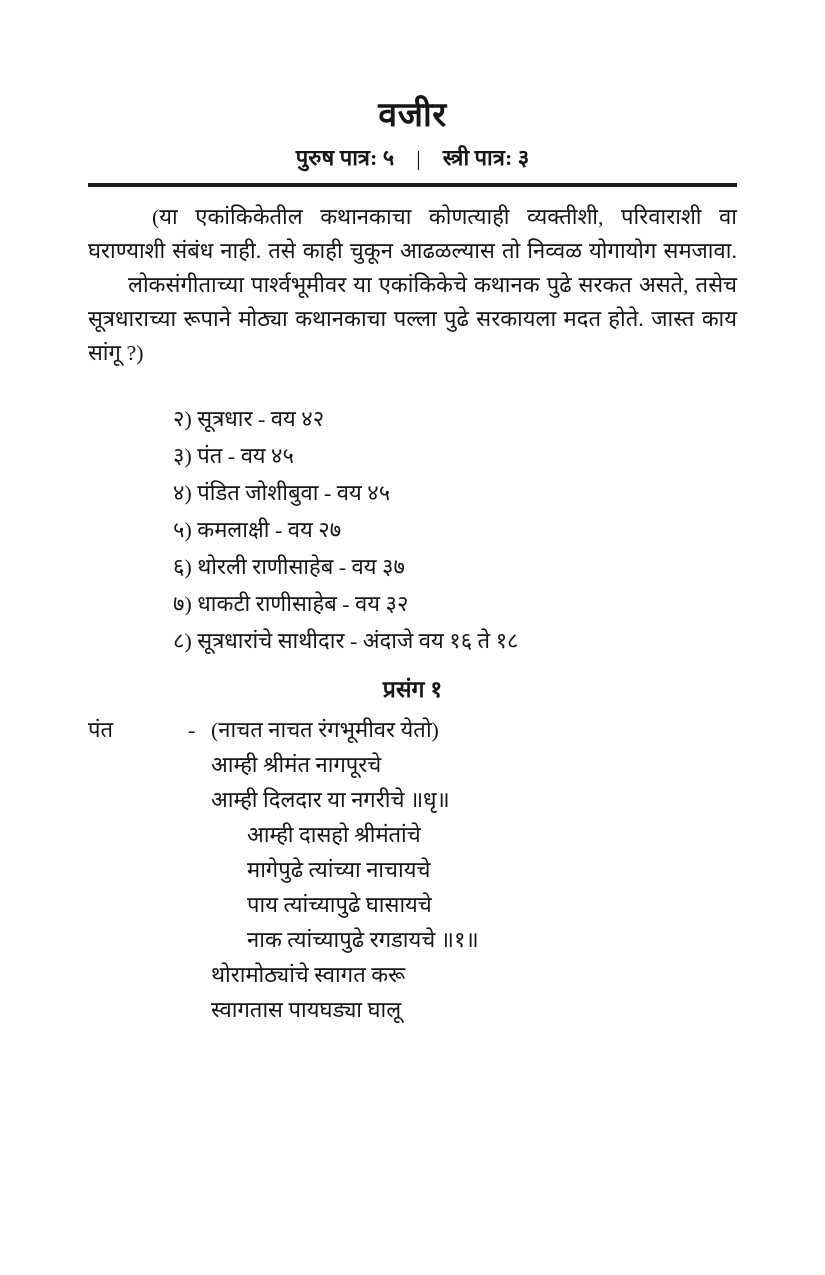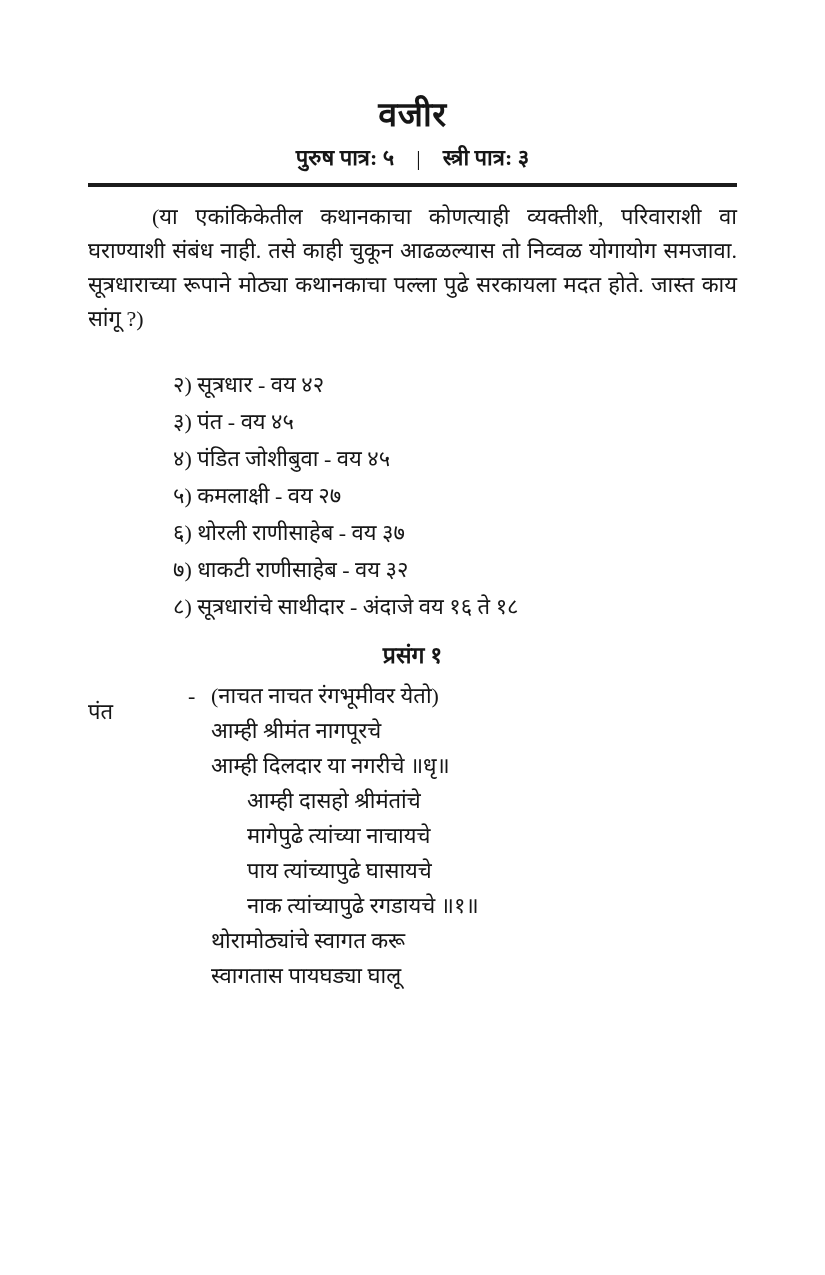--- a/index.html
+++ b/index.html
@@ -71,21 +71,21 @@
     font-size: 23px;
     font-weight: bold;
     line-height: 30px;
   }
   .dialogue {
     position: relative;
     margin-top: 7px;
     font-size: 22px;
     line-height: 35px;
   }
-  .speaker { position: absolute; left: 0; top: 16px; }
+  .speaker { position: absolute; left: 0; top: 0; }
   .dash { position: absolute; left: 100px; top: 0; }
   .dialogue-lines { padding-left: 123px; }
   .song-line.ind-sm { padding-left: 36px; }
   .footer {
     position: absolute;
     top: 1156px;
     right: 100px;
     font-size: 23px;
     font-weight: bold;
     line-height: 30px;
@@ -102,20 +102,21 @@
 
   <div class="cast">
     <span>पुरुष पात्र: ५</span><span class="sep">|</span><span>स्त्री पात्र: ३</span>
   </div>
 
   <hr class="rule">
 
   <section class="intro">
       <div class="intro-line ind-lg just">(या एकांकिकेतील कथानकाचा कोणत्याही व्यक्तीशी, परिवाराशी वा</div>
       <div class="intro-line just">घराण्याशी संबंध नाही. तसे काही चुकून आढळल्यास तो निव्वळ योगायोग समजावा.</div>
+      <div class="intro-line ind-sm just">लोकसंगीताच्या पार्श्वभूमीवर या एकांकिकेचे कथानक पुढे सरकत असते, तसेच</div>
       <div class="intro-line just">सूत्रधाराच्या रूपाने मोठ्या कथानकाचा पल्ला पुढे सरकायला मदत होते. जास्त काय</div>
       <div class="intro-line">सांगू ?)</div>
     </section>
 
   <section class="characters">
       <div class="char-item">२) सूत्रधार - वय ४२</div>
       <div class="char-item">३) पंत - वय ४५</div>
       <div class="char-item">४) पंडित जोशीबुवा - वय ४५</div>
       <div class="char-item">५) कमलाक्षी - वय २७</div>
       <div class="char-item">६) थोरली राणीसाहेब - वय ३७</div>

